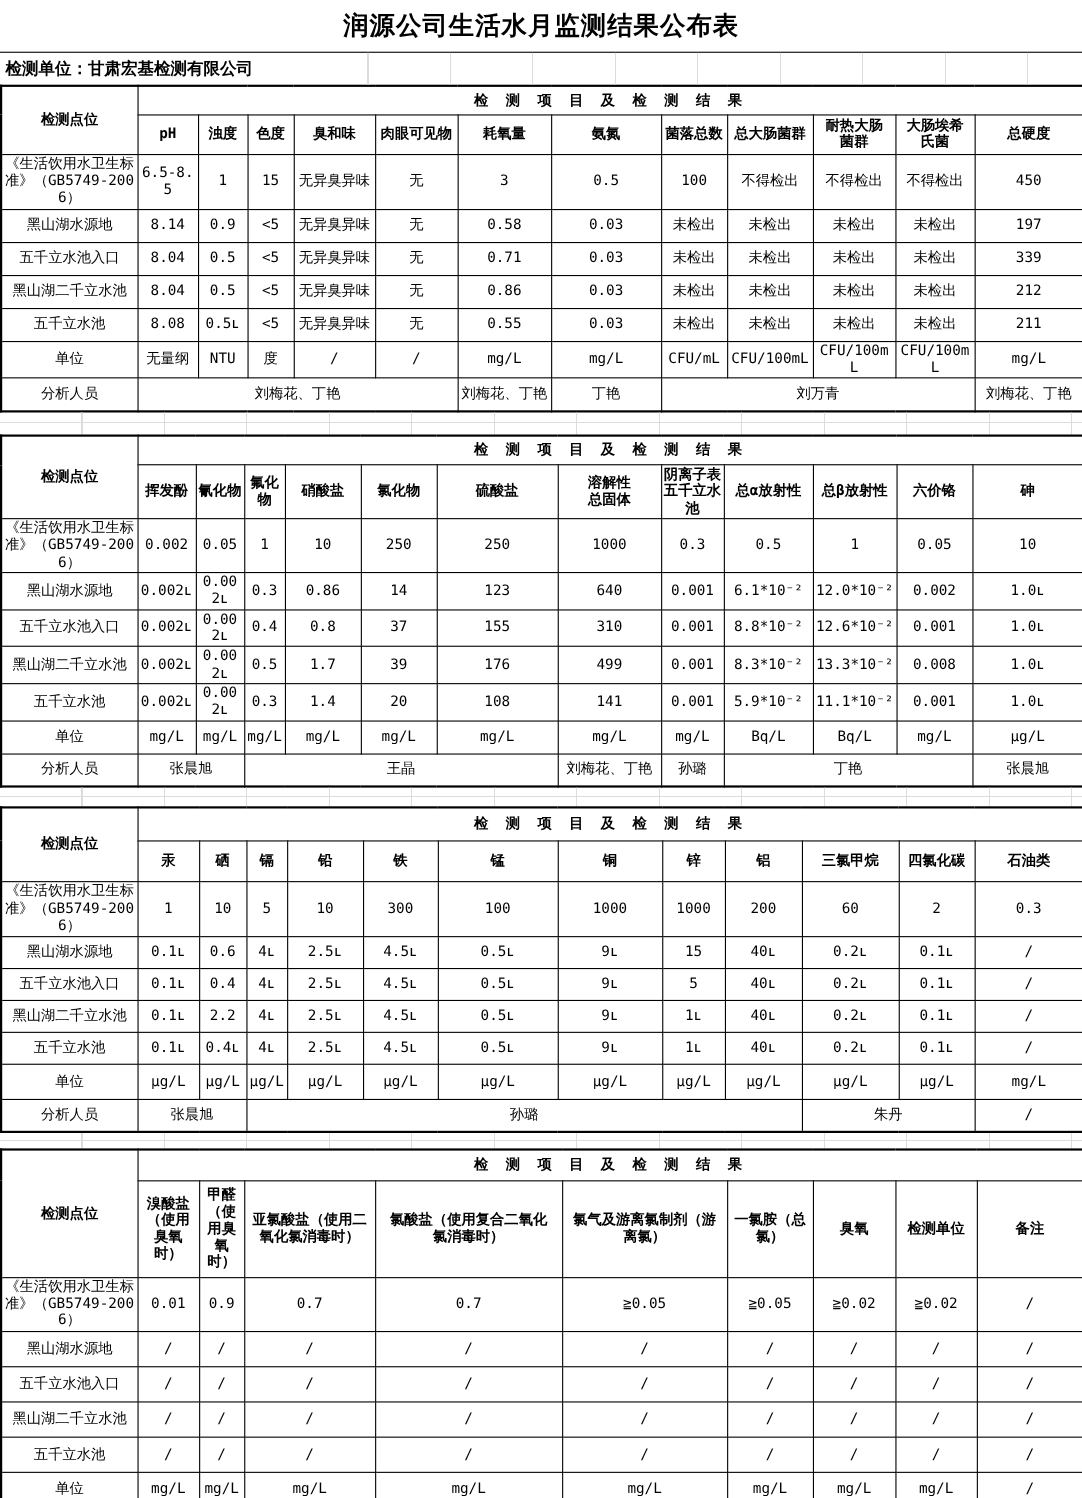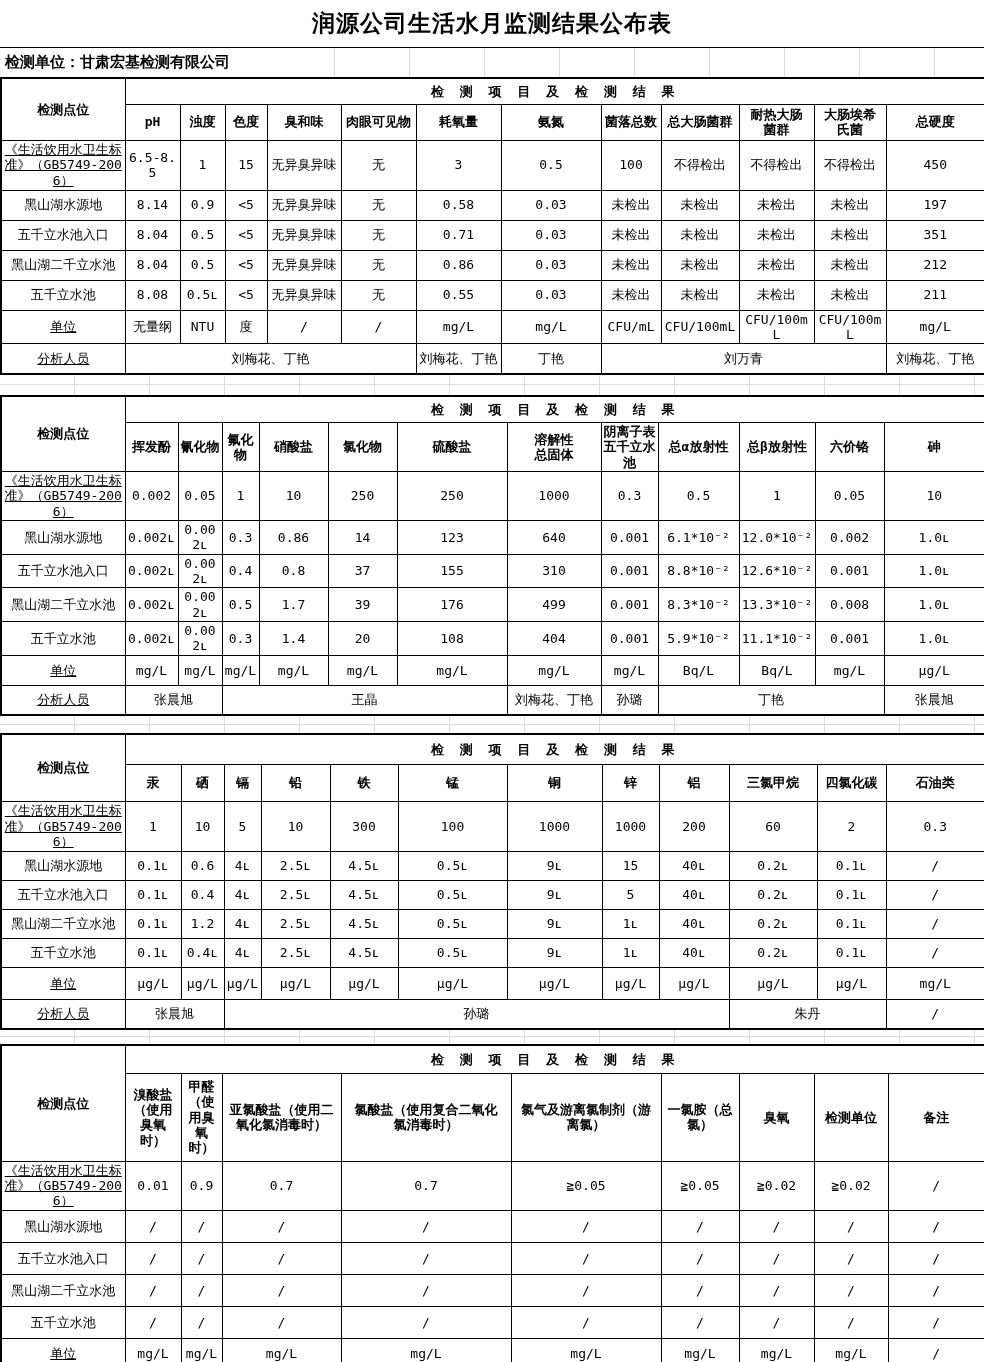--- a/index.html
+++ b/index.html
@@ -13,21 +13,21 @@
   .ghost{background-image:
     linear-gradient(to bottom,transparent calc(50% - 1px),#dcdcdc calc(50% - 1px),#dcdcdc 50%,transparent 50%),
     repeating-linear-gradient(to right,transparent 0 74px,#dcdcdc 74px 75px);}
   table.t{border-collapse:collapse;table-layout:fixed;width:984px;border:2px solid #000;
     font-family:"DejaVu Sans Mono","DejaVu Sans",sans-serif;}
   table.t td{border:1px solid #000;text-align:center;vertical-align:middle;font-size:13px;
     padding:1px 2px;overflow:hidden;line-height:1.18;word-break:break-all;}
   td.corner{font-weight:bold;font-size:14px;}
   td.sec{font-weight:bold;letter-spacing:4px;font-size:14px;}
   td.param{font-weight:bold;white-space:pre-line;}
-  td.lab-l{text-align:left;padding-left:4px;text-decoration:underline;}
+  td.lab-l{text-align:left;padding-left:4px;}
 </style>
 </head>
 <body>
 
 <div class="title-band">润源公司生活水月监测结果公布表</div>
 
 <div class="band">
   <span>检测单位：甘肃宏基检测有限公司</span>
   <span class="vlines" style="left:260px;"></span>
 </div>
@@ -105,21 +105,21 @@
         <td>0.5</td>
         <td>&lt;5</td>
         <td>无异臭异味</td>
         <td>无</td>
         <td>0.71</td>
         <td>0.03</td>
         <td>未检出</td>
         <td>未检出</td>
         <td>未检出</td>
         <td>未检出</td>
-        <td>351</td>
+        <td>339</td>
       </tr>
 <tr style="height:30px">
         <td>黑山湖二千立水池</td>
         <td>8.04</td>
         <td>0.5</td>
         <td>&lt;5</td>
         <td>无异臭异味</td>
         <td>无</td>
         <td>0.86</td>
         <td>0.03</td>
@@ -270,21 +270,21 @@
         <td>1.0ʟ</td>
       </tr>
 <tr style="height:29px">
         <td>五千立水池</td>
         <td>0.002ʟ</td>
         <td>0.002ʟ</td>
         <td>0.3</td>
         <td>1.4</td>
         <td>20</td>
         <td>108</td>
-        <td>404</td>
+        <td>141</td>
         <td>0.001</td>
         <td>5.9*10⁻²</td>
         <td>11.1*10⁻²</td>
         <td>0.001</td>
         <td>1.0ʟ</td>
       </tr>
 <tr style="height:30px">
         <td class="lab-l">单位</td>
         <td>mg/L</td>
         <td>mg/L</td>
@@ -389,21 +389,21 @@
         <td>9ʟ</td>
         <td>5</td>
         <td>40ʟ</td>
         <td>0.2ʟ</td>
         <td>0.1ʟ</td>
         <td>/</td>
       </tr>
 <tr style="height:29px">
         <td>黑山湖二千立水池</td>
         <td>0.1ʟ</td>
-        <td>1.2</td>
+        <td>2.2</td>
         <td>4ʟ</td>
         <td>2.5ʟ</td>
         <td>4.5ʟ</td>
         <td>0.5ʟ</td>
         <td>9ʟ</td>
         <td>1ʟ</td>
         <td>40ʟ</td>
         <td>0.2ʟ</td>
         <td>0.1ʟ</td>
         <td>/</td>

